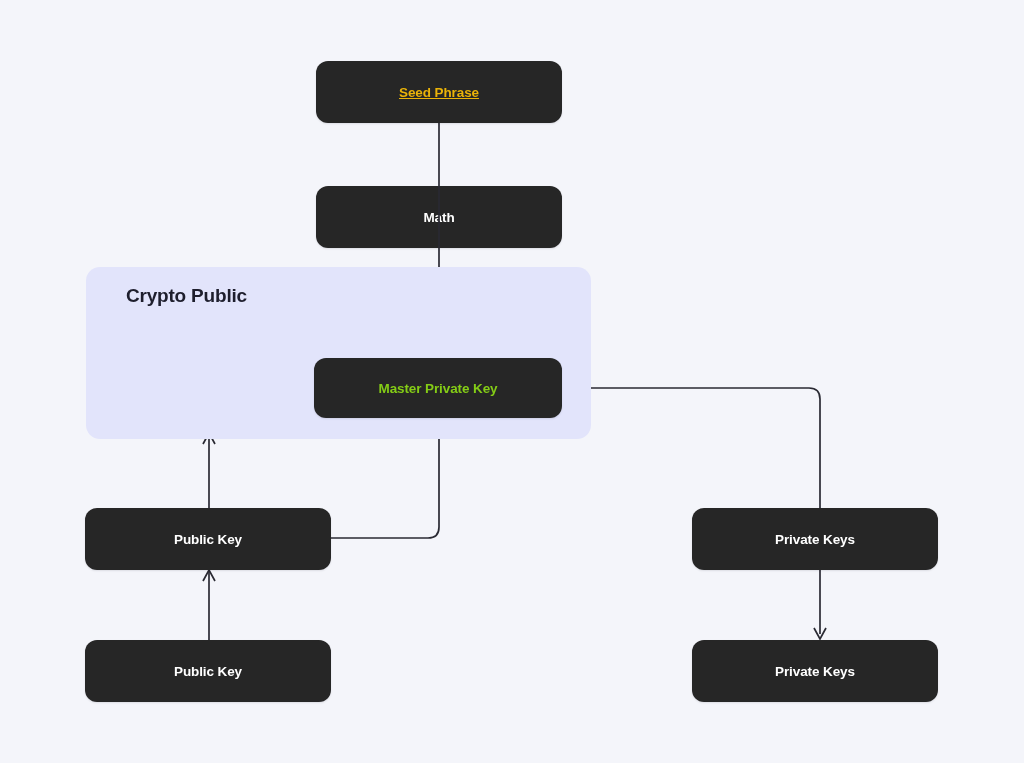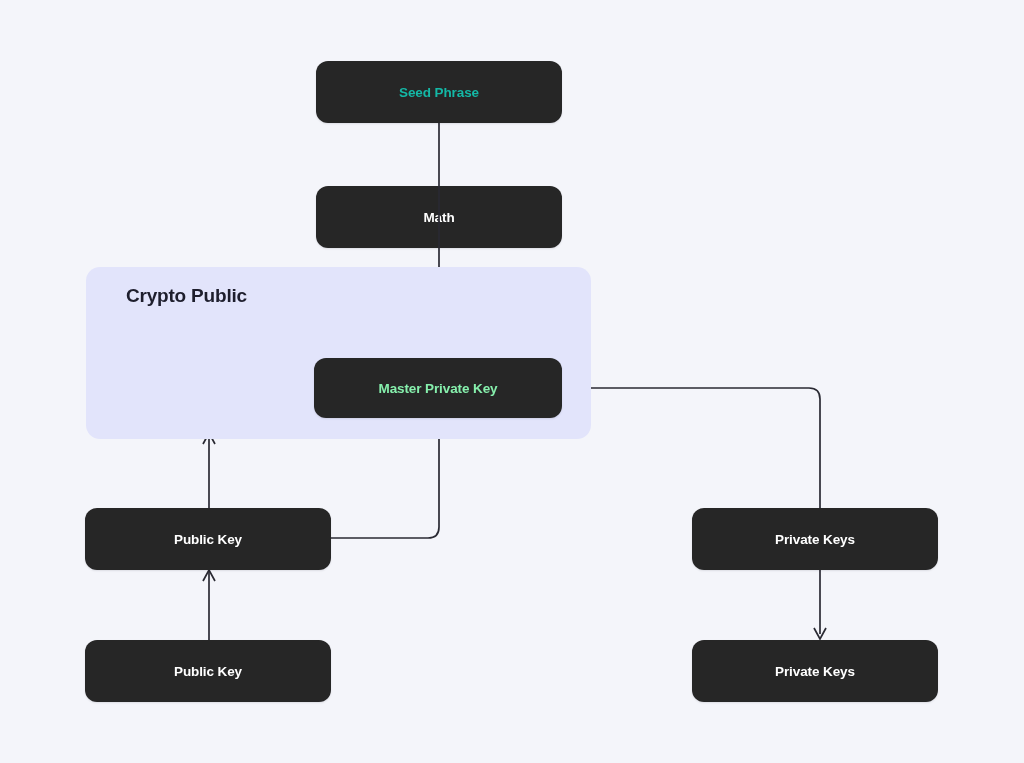--- a/index.html
+++ b/index.html
@@ -101,29 +101,29 @@
   </svg>
 
   <div class="group-layer" style="position:absolute; left:0; top:0; width:1024px; height:763px;">
     <div class="group-box" id="group-crypto-wallet" style="left: 86px; top: 267px; width: 505px; height: 172px; background: rgb(226, 228, 251);"></div>
     <div class="group-label" style="left: 126px; top: 285px; color: rgb(30, 30, 45);">Crypto Public</div>
   </div>
 
   <div class="node-layer" style="position:absolute; left:0; top:0; width:1024px; height:763px;">
 
     <div class="node" id="node-seed-phrase" style="left: 316px; top: 61px; width: 246px; height: 62px; background: rgb(38, 38, 38);">
-      <span class="node-label" style="color: #14b8a6;">Seed Phrase</span>
+      <span class="node-label" style="color: #eab308; text-decoration: underline;">Seed Phrase</span>
     </div>
 
     <div class="node" id="node-math" style="left: 316px; top: 186px; width: 246px; height: 62px; background: rgb(38, 38, 38);">
       <span class="node-label" style="color: rgb(255, 255, 255);">Math</span>
     </div>
 
     <div class="node" id="node-master-private-key" style="left: 314px; top: 358px; width: 248px; height: 60px; background: rgb(38, 38, 38);">
-      <span class="node-label" style="color: #86efac;">Master Private Key</span>
+      <span class="node-label" style="color: #84cc16;">Master Private Key</span>
     </div>
 
     <div class="node" id="node-public-key-upper" style="left: 85px; top: 508px; width: 246px; height: 62px; background: rgb(38, 38, 38);">
       <span class="node-label" style="color: rgb(255, 255, 255);">Public Key</span>
     </div>
 
     <div class="node" id="node-public-key-lower" style="left: 85px; top: 640px; width: 246px; height: 62px; background: rgb(38, 38, 38);">
       <span class="node-label" style="color: rgb(255, 255, 255);">Public Key</span>
     </div>
 

